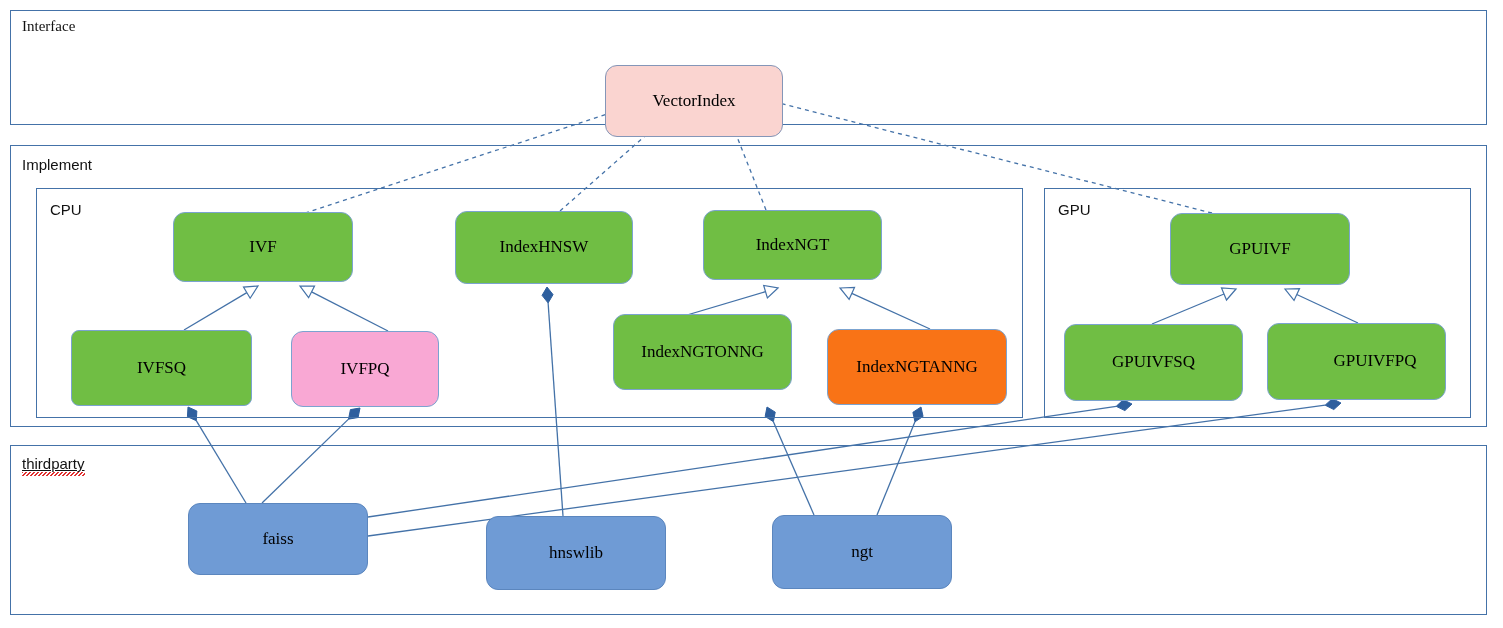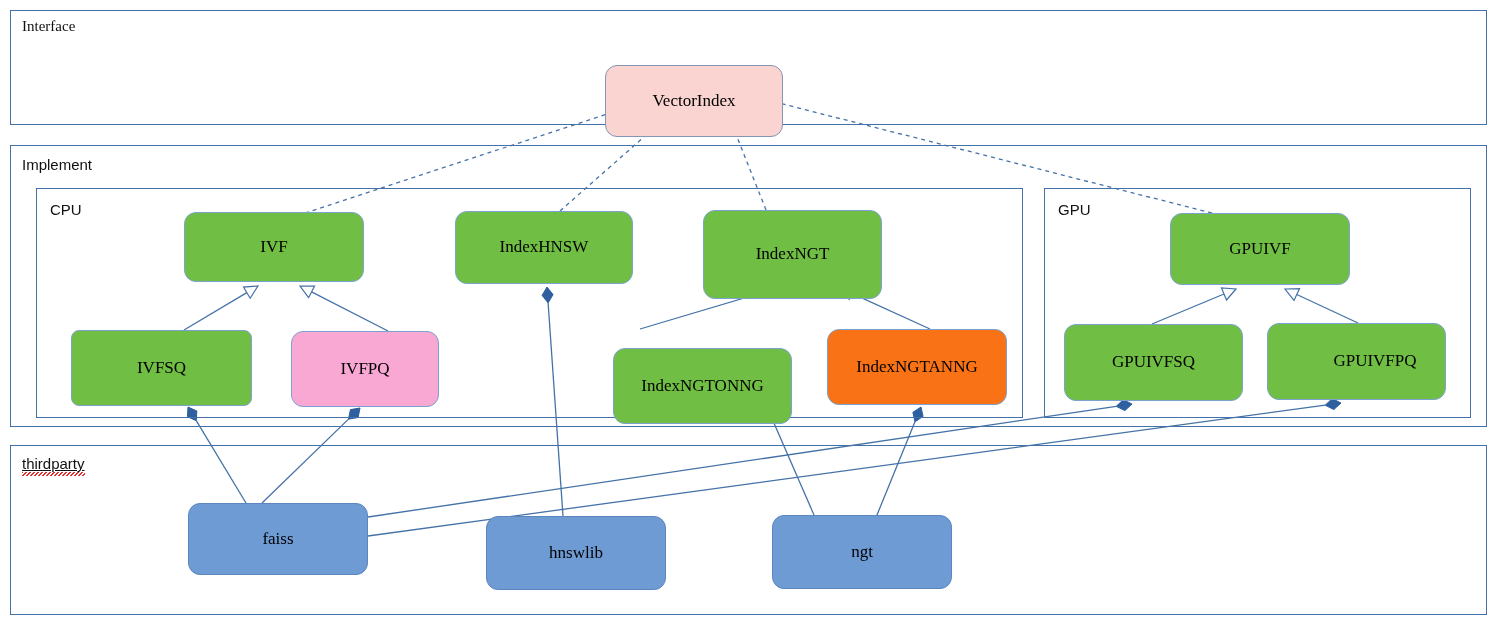--- a/index.html
+++ b/index.html
@@ -107,39 +107,39 @@
       <div class="container-label" style="left: 50px; top: 201px;">CPU</div>
       <div class="container" style="left: 1044px; top: 188px; width: 427px; height: 230px; border-color: rgb(68, 114, 168);"></div>
       <div class="container-label" style="left: 1058px; top: 201px;">GPU</div>
       <div class="container" style="left: 10px; top: 445px; width: 1477px; height: 170px; border-color: rgb(68, 114, 168);"></div>
       <div class="container-label spell" style="left: 22px; top: 455px; position: absolute;">thirdparty<span class="spell-wave"></span></div>
     </div>
   <div id="nodes">
       <div class="node iface" style="left: 605px; top: 23px; width: 178px; height: 72px; background: rgb(250, 212, 208); margin-top: 42px;">
         <span>VectorIndex</span>
       </div>
-      <div class="node impl" style="left: 184px; top: 212px; width: 180px; height: 70px; background: rgb(112, 190, 68);">
+      <div class="node impl" style="left: 173px; top: 212px; width: 180px; height: 70px; background: rgb(112, 190, 68);">
         <span>IVF</span>
       </div>
       <div class="node impl" style="left: 455px; top: 211px; width: 178px; height: 73px; background: rgb(112, 190, 68);">
         <span>IndexHNSW</span>
       </div>
-      <div class="node impl" style="left: 703px; top: 210px; width: 179px; height: 89px; background: rgb(112, 190, 68);">
+      <div class="node impl" style="left: 703px; top: 210px; width: 179px; height: 70px; background: rgb(112, 190, 68);">
         <span>IndexNGT</span>
       </div>
       <div class="node impl" style="left: 1170px; top: 213px; width: 180px; height: 72px; background: rgb(112, 190, 68);">
         <span>GPUIVF</span>
       </div>
       <div class="node impl" style="left: 71px; top: 330px; width: 181px; height: 76px; background: rgb(112, 190, 68); border-radius: 8px;">
         <span>IVFSQ</span>
       </div>
       <div class="node impl" style="left: 291px; top: 331px; width: 148px; height: 76px; background: #f9a8d4;">
         <span>IVFPQ</span>
       </div>
-      <div class="node impl" style="left: 613px; top: 348px; width: 179px; height: 76px; background: rgb(112, 190, 68);">
+      <div class="node impl" style="left: 613px; top: 314px; width: 179px; height: 76px; background: rgb(112, 190, 68);">
         <span>IndexNGTONNG</span>
       </div>
       <div class="node impl" style="left: 827px; top: 329px; width: 180px; height: 76px; background: #f97316;">
         <span>IndexNGTANNG</span>
       </div>
       <div class="node impl" style="left: 1064px; top: 324px; width: 179px; height: 77px; background: rgb(112, 190, 68);">
         <span>GPUIVFSQ</span>
       </div>
       <div class="node impl" style="left: 1267px; top: 323px; width: 179px; height: 77px; background: rgb(112, 190, 68); padding-left: 37px;">
         <span>GPUIVFPQ</span>

